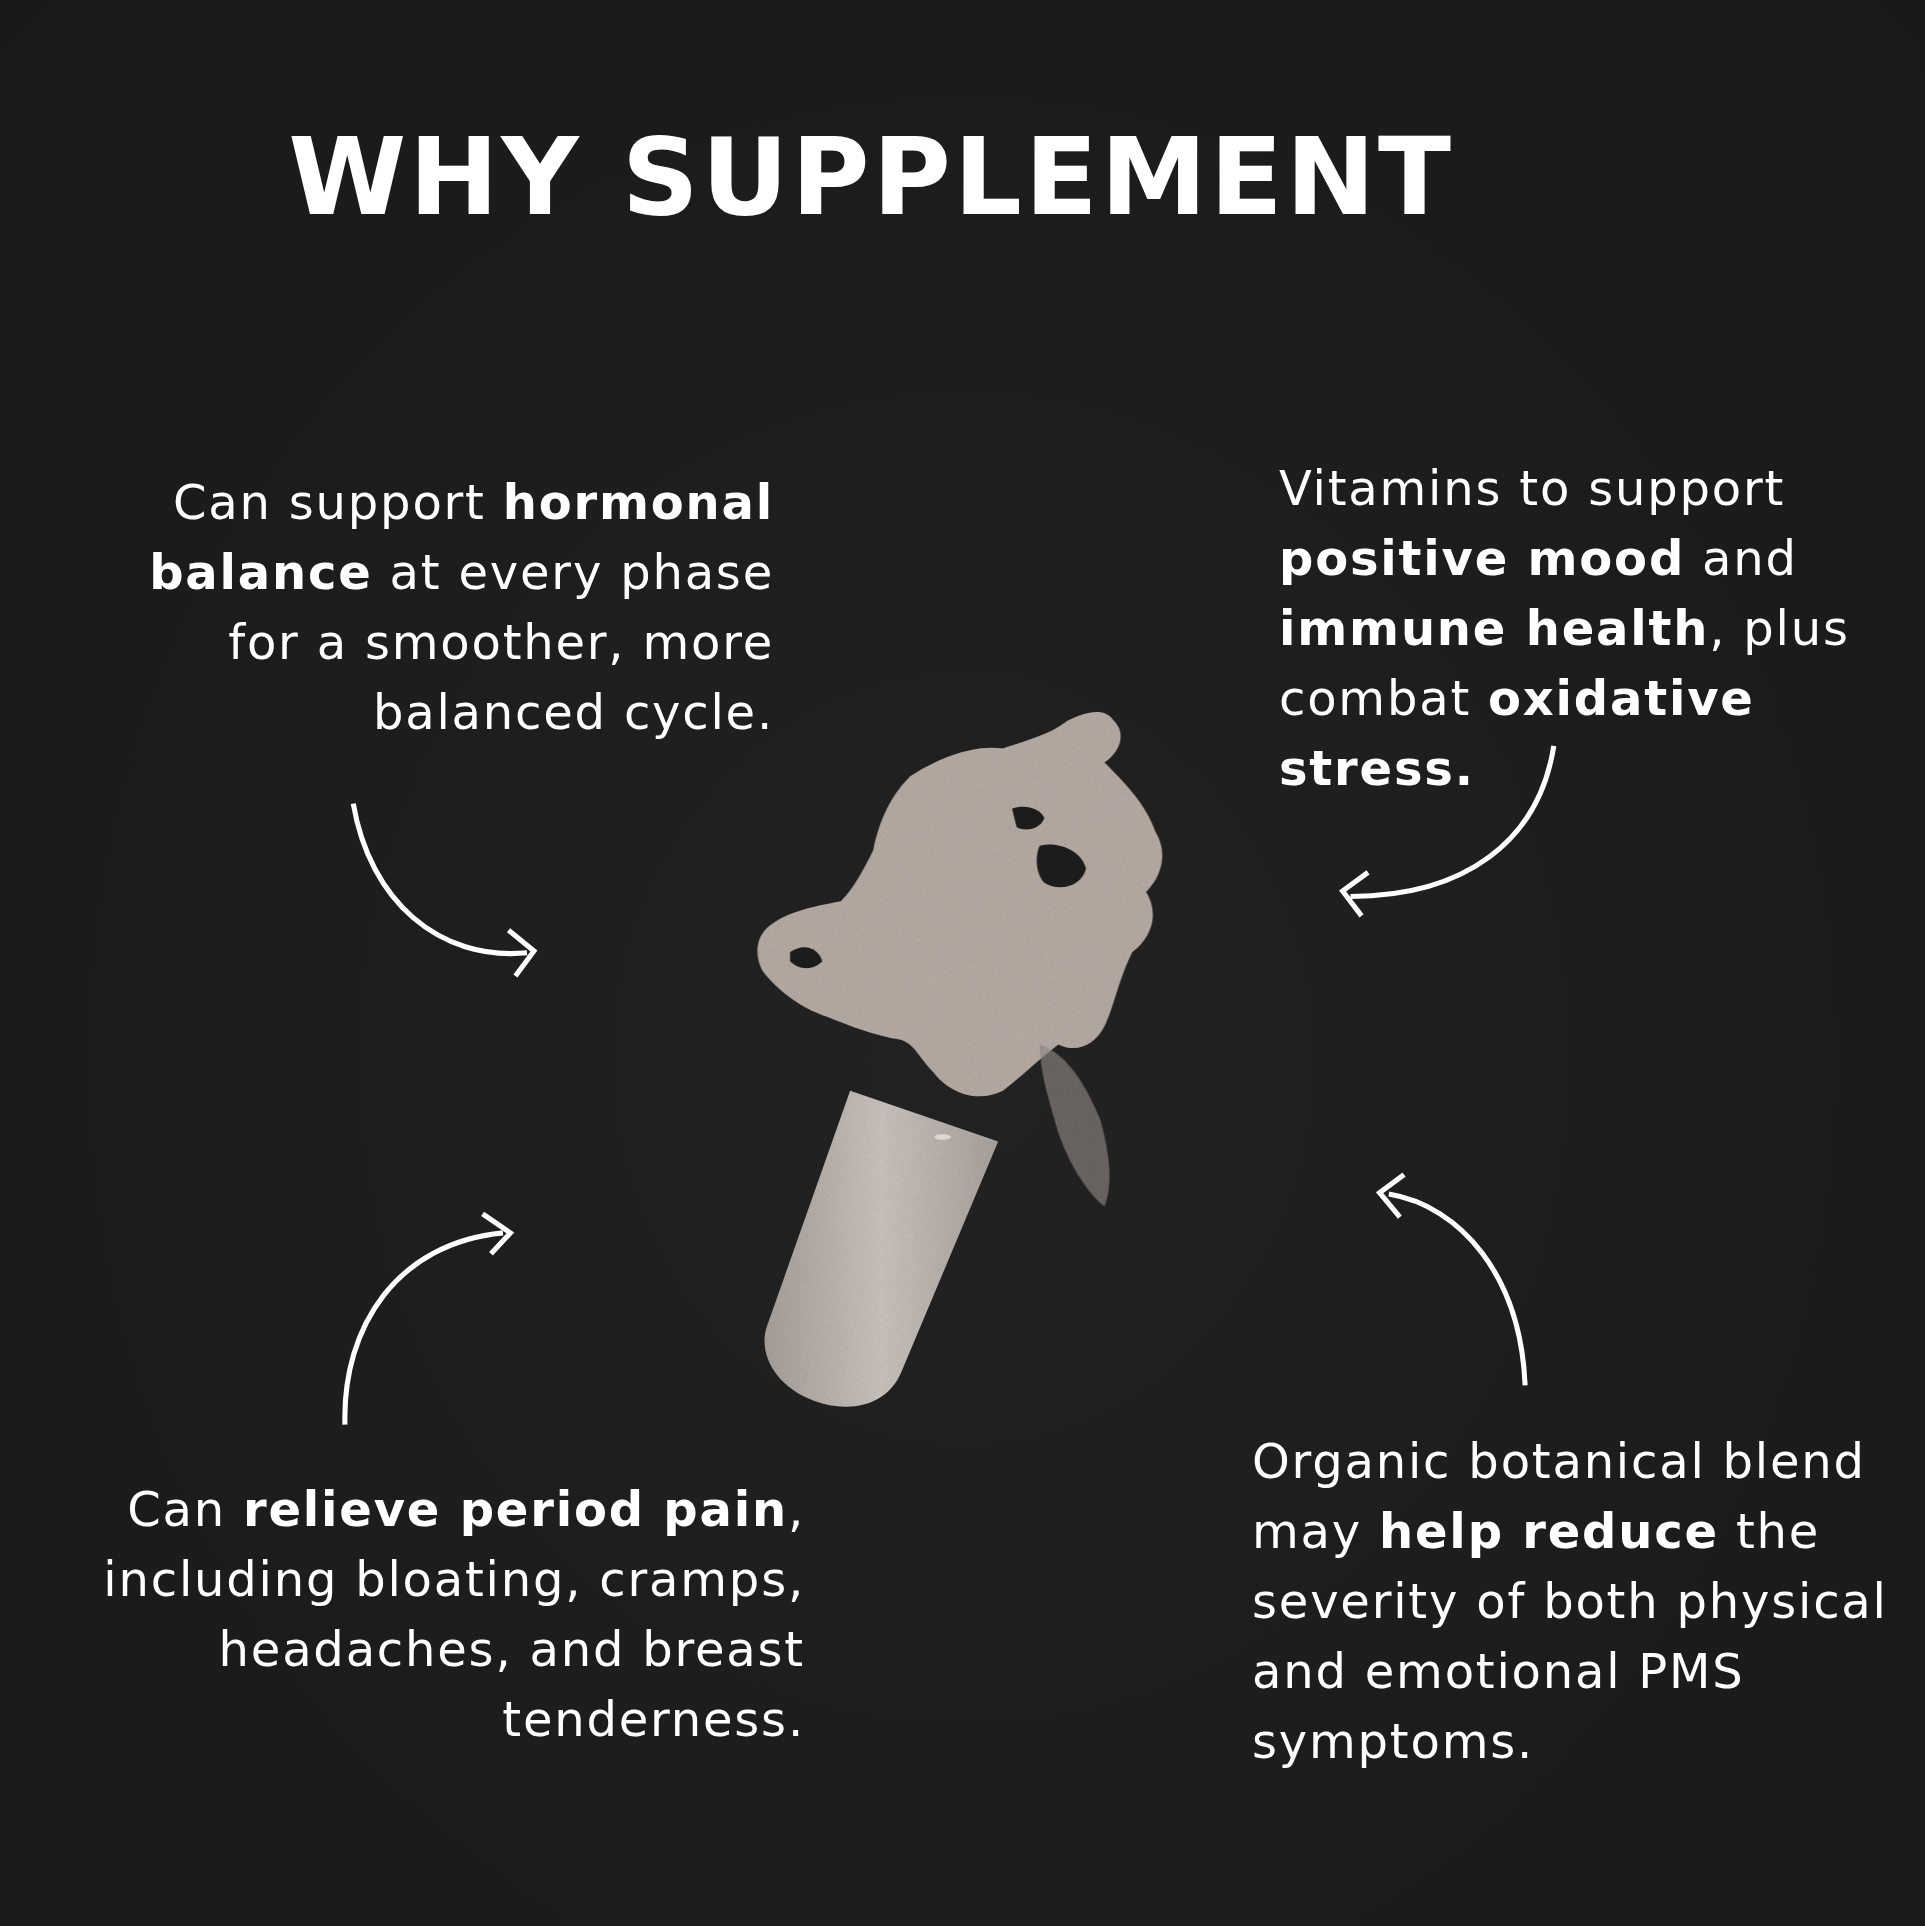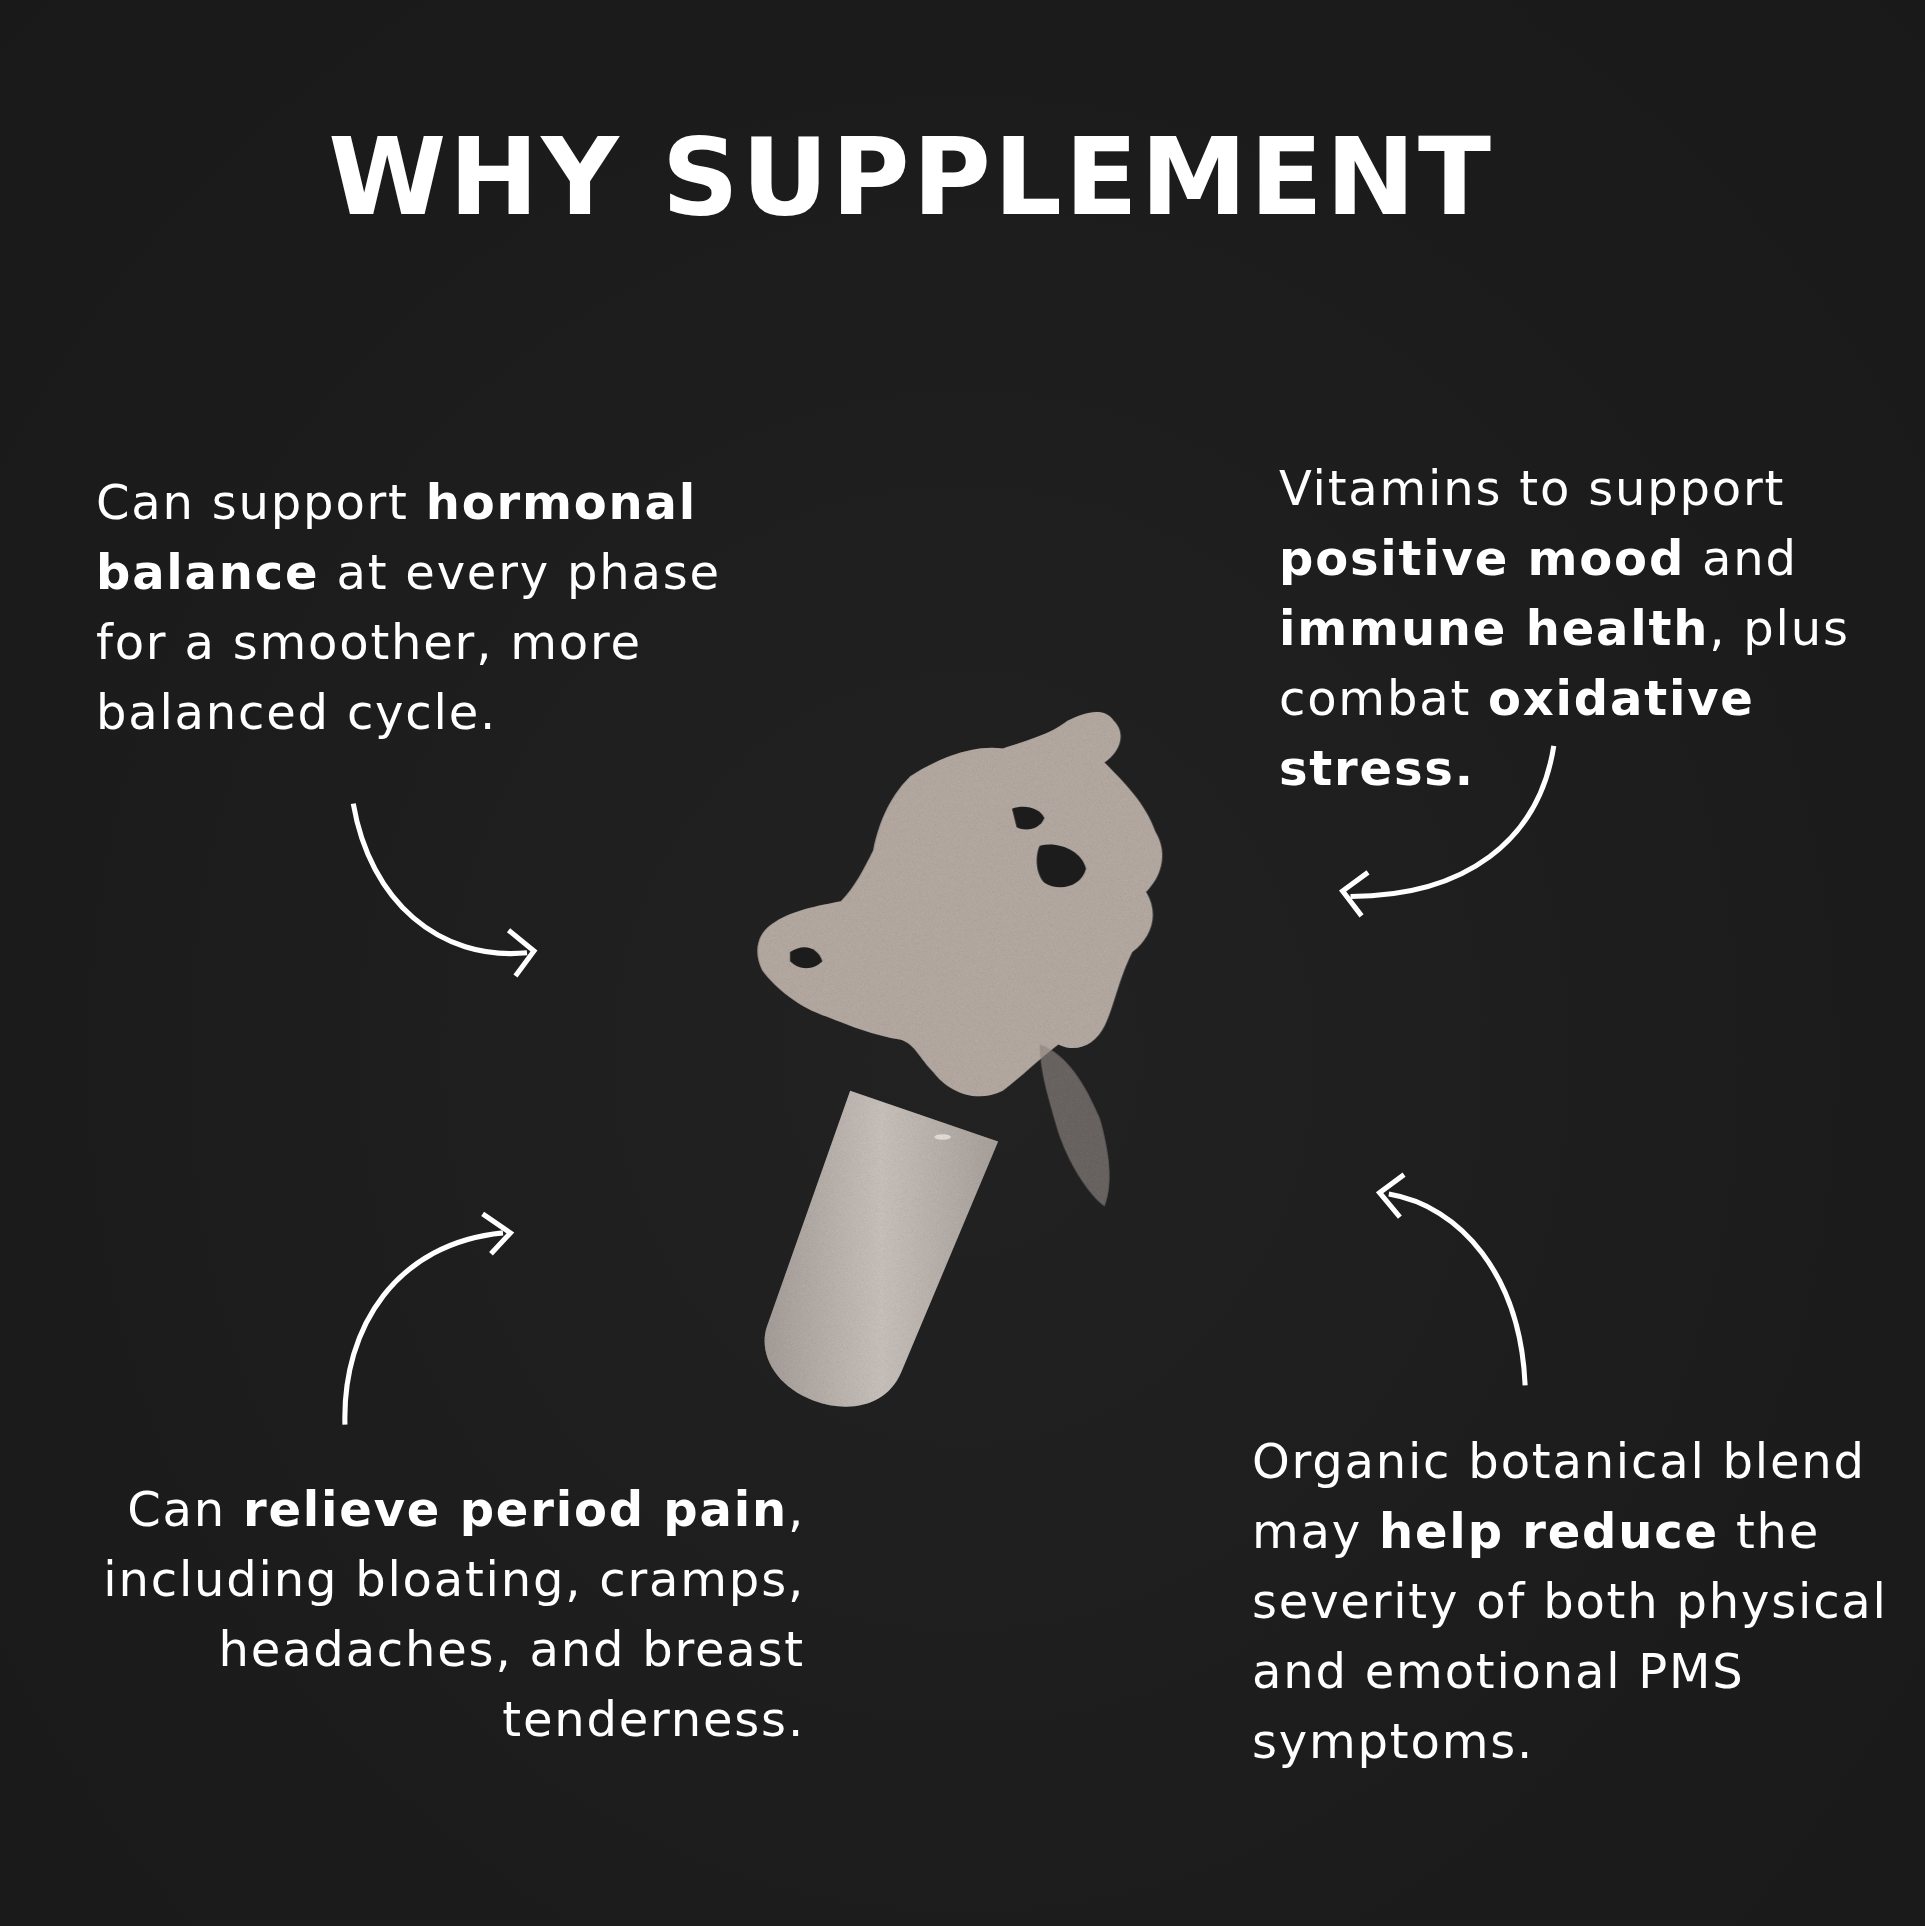--- a/index.html
+++ b/index.html
@@ -16,33 +16,32 @@
       radial-gradient(ellipse at 50% 55%, #222223 0%, #1c1c1d 60%, #19191a 100%);
   }
   .headline {
     position: absolute; left: 0; top: 99px; width: 1742px;
     text-align: center;
     font-family: "DejaVu Sans", sans-serif;
     font-weight: bold;
     font-size: 107px;
     line-height: 157px;
     letter-spacing: 2.8px;
-    padding-left: 40px;
   }
   .headline span { display: block; }
   .callout {
     position: absolute;
     font-family: "DejaVu Sans", sans-serif;
     font-size: 48px;
     line-height: 70px;
     letter-spacing: 1.8px;
     font-weight: normal;
   }
   .callout b { font-weight: bold; }
-  #c-tl { left: 96px; top: 467px; width: 693px; }
+  #c-tl { left: 81px; top: 467px; width: 693px; text-align: right; }
   #c-tr { left: 1279px; top: 421px; width: 601px; margin-top: 32px; }
   #c-bl { left: 89px; top: 1474px; width: 716px; text-align: right; }
   #c-br { left: 1252px; top: 1426px; width: 670px; }
   svg.arrow {
     position: absolute; left: 0; top: 0; width: 1926px; height: 1926px;
     pointer-events: none;
   }
   .capsule-scene { position: absolute; left: 716px; top: 693px; width: 555px; height: 763px; }
 </style>
 </head>

